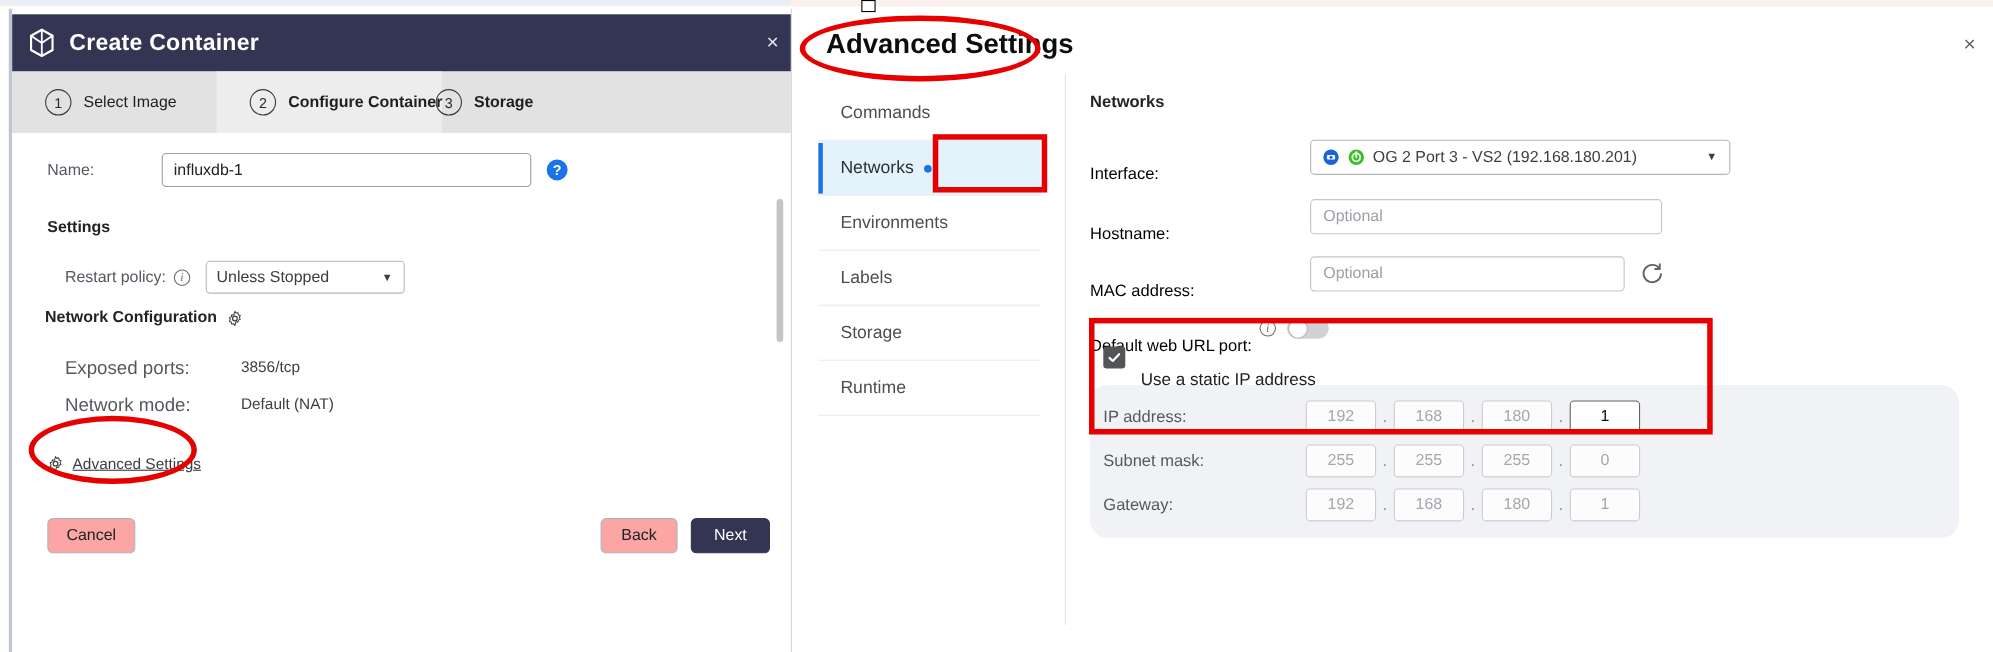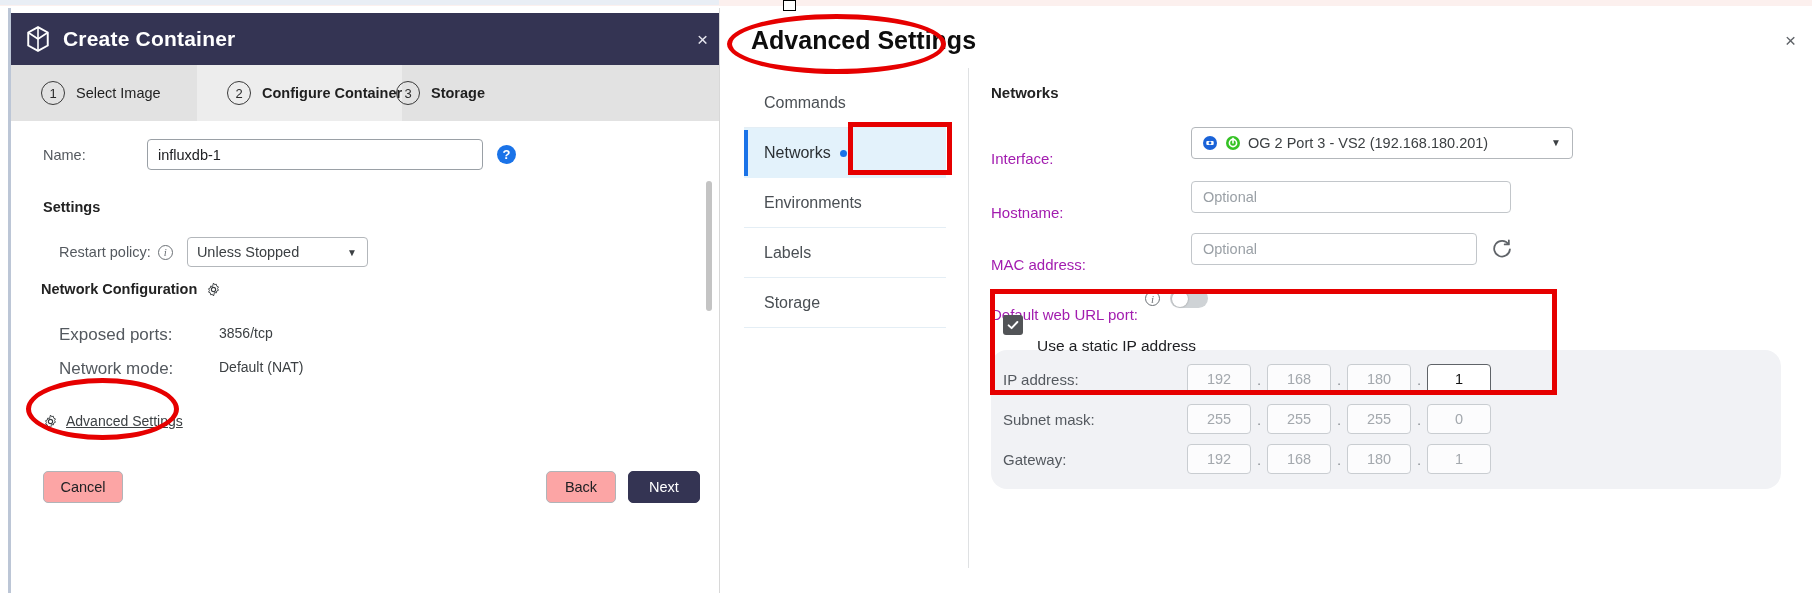--- a/index.html
+++ b/index.html
@@ -148,21 +148,21 @@
     content: ""; position: absolute; left: 0; top: 2px; bottom: 2px; width: 4px; background: #1a73e8;
   }
   .nav-dot {
     width: 7px; height: 7px; border-radius: 50%; background: #1a73e8; margin-left: 9px;
   }
 
   #adv-content { position: absolute; left: 248px; top: 60px; width: 830px; height: 500px; border-left: 1px solid #dfe1e3; }
   #networks-heading { position: absolute; left: 22px; top: 16px; font-size: 15px; font-weight: bold; color: #232323; }
 
   .frow { position: absolute; left: 22px; display: flex; align-items: center; }
-  .frow .flabel { width: 200px; font-size: 15px; color: #a21caf; margin-top: 32px; }
+  .frow .flabel { width: 200px; font-size: 15px; color: #000000; margin-top: 32px; }
 
   #row-interface { top: 50px; }
   #interface-select {
     width: 382px; height: 32px; border: 1px solid #b3b7bb; border-radius: 4px;
     background: #fff; display: flex; align-items: center; padding: 0 10px;
     font-size: 14.5px; color: #3c4043; position: relative;
   }
   #interface-select .caret { position: absolute; right: 11px; font-size: 10px; color: #3c4043; }
   .ifc-icon { width: 16px; height: 16px; flex: none; margin-right: 7px; }
 
@@ -333,20 +333,23 @@
         <span class="nav-dot"></span>
       </div>
       <div class="nav-item">
         <span>Environments</span>
       </div>
       <div class="nav-item">
         <span>Labels</span>
       </div>
       <div class="nav-item">
         <span>Storage</span>
+      </div>
+      <div class="nav-item">
+        <span>Runtime</span>
       </div>
     </div>
 
     <div id="adv-content">
 
       <div id="networks-heading">Networks</div>
 
       <div class="frow" id="row-interface">
         <span class="flabel">Interface:</span>
         <div id="interface-select">

